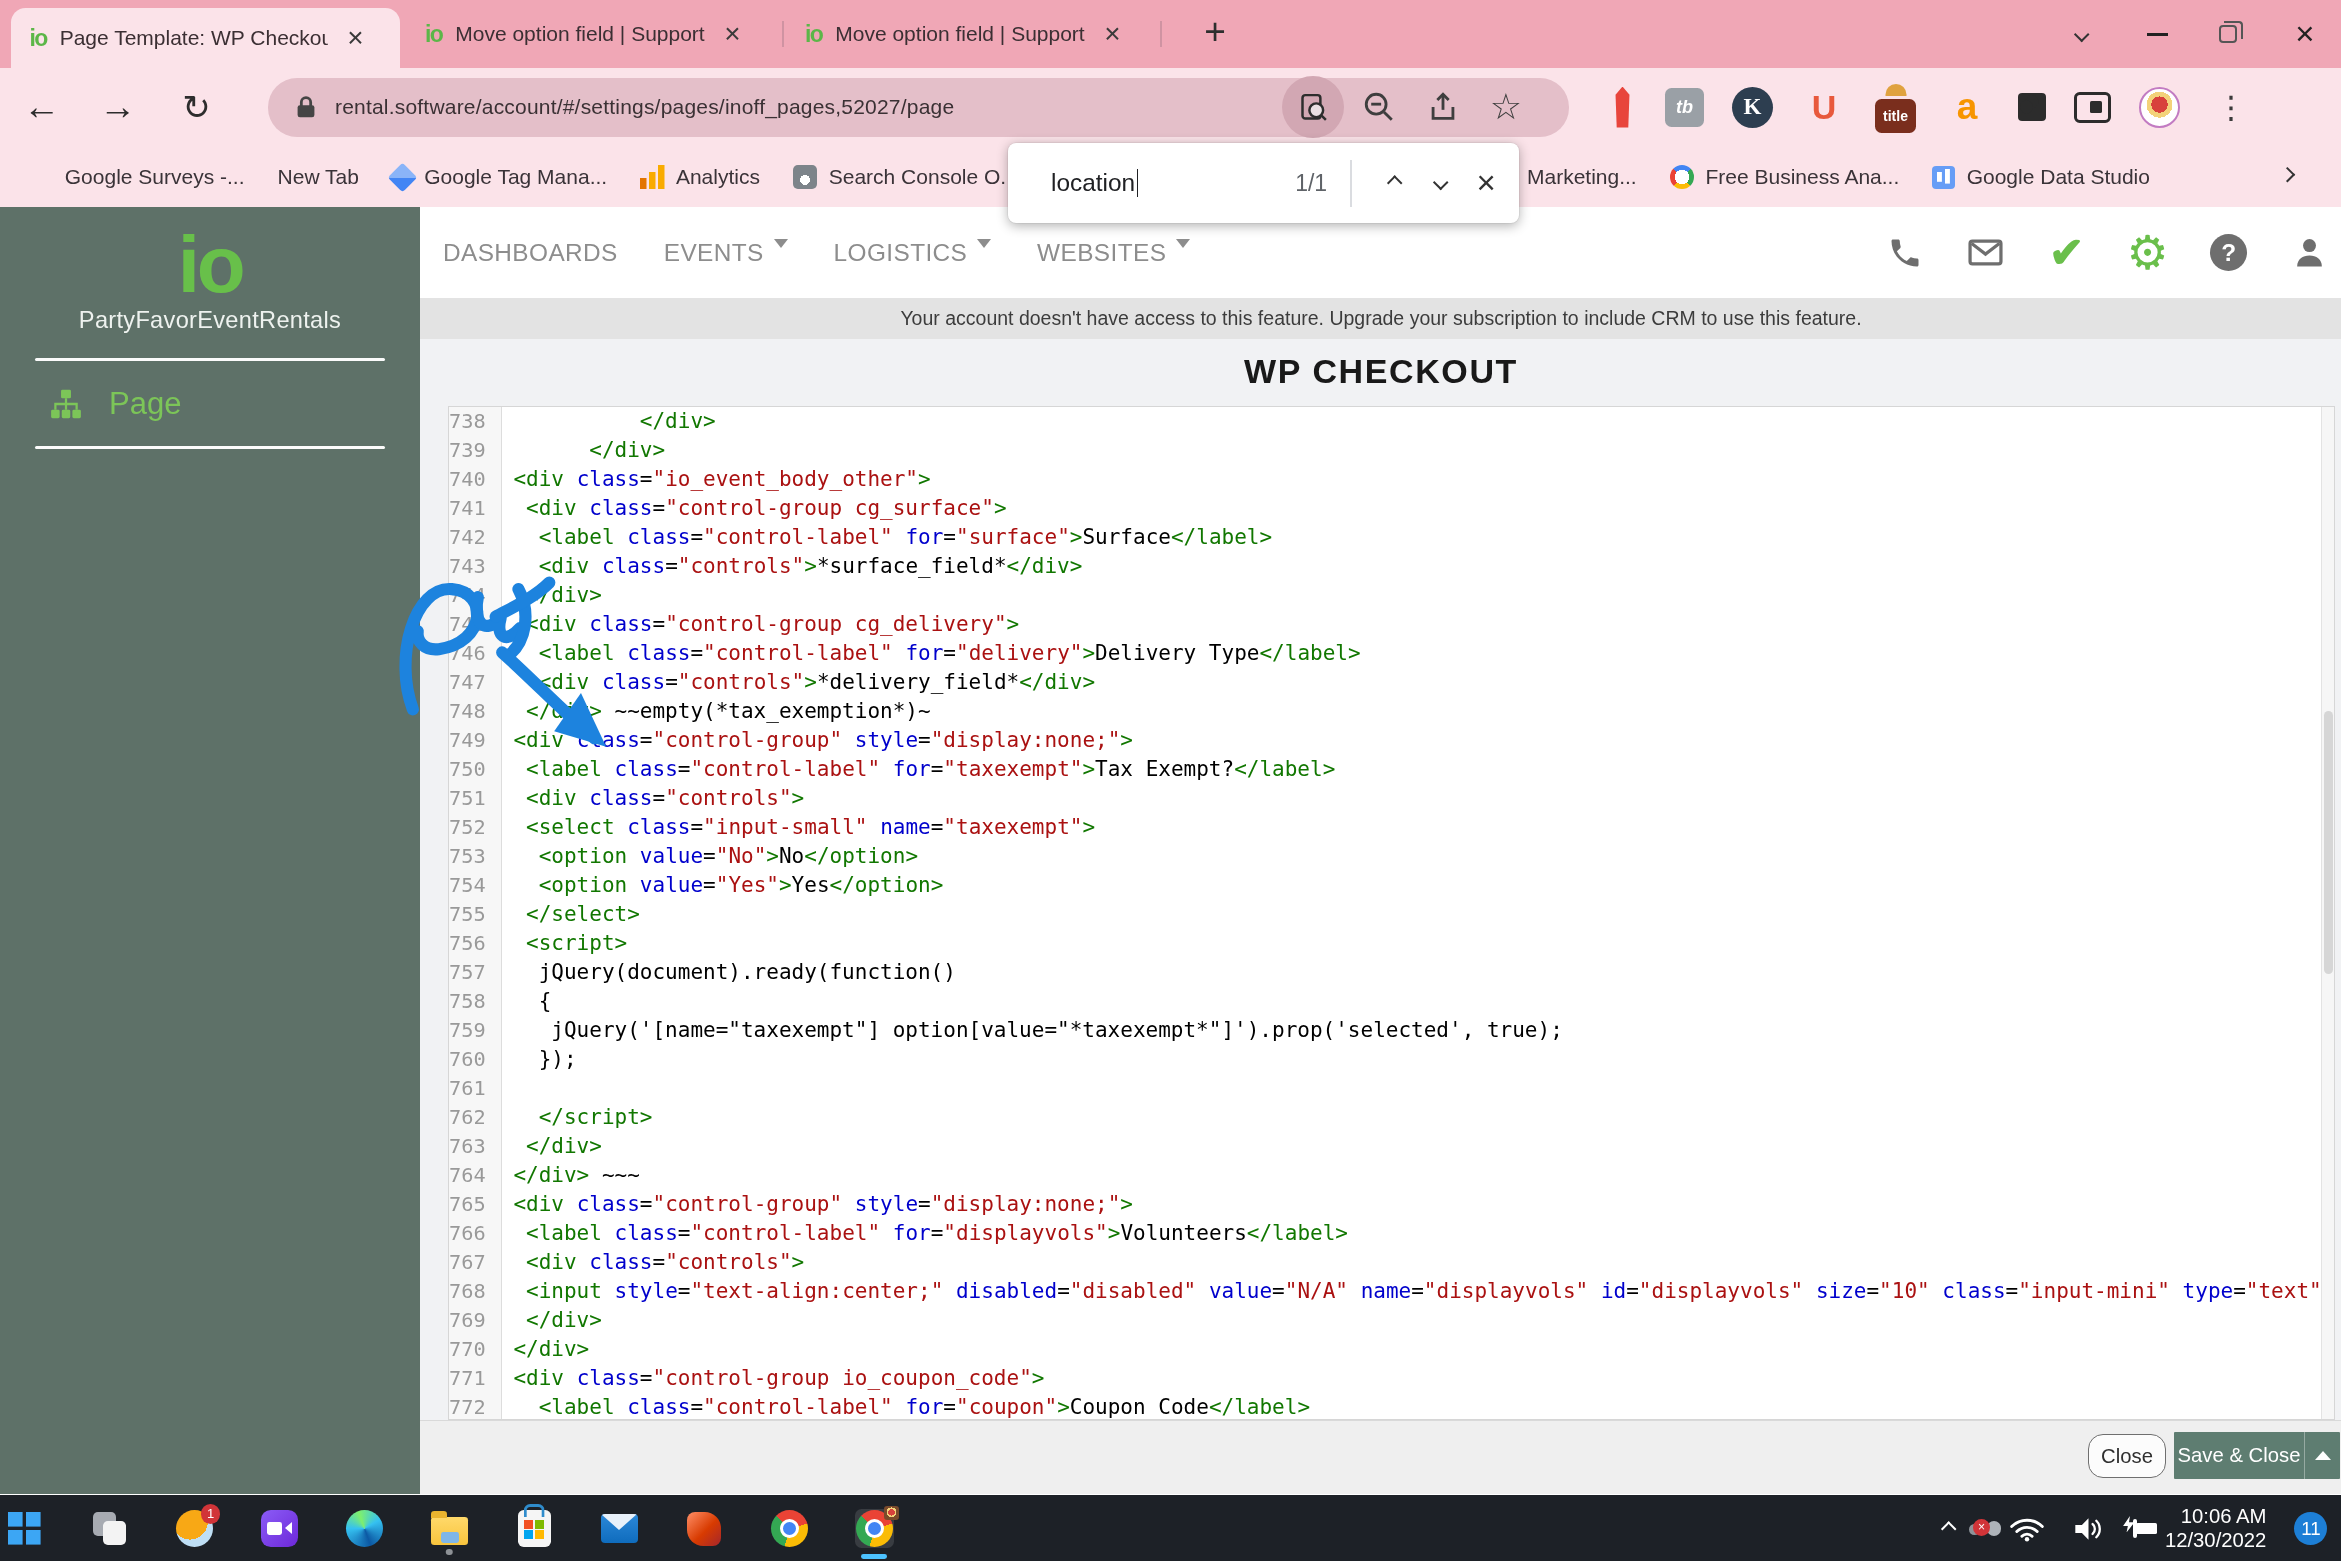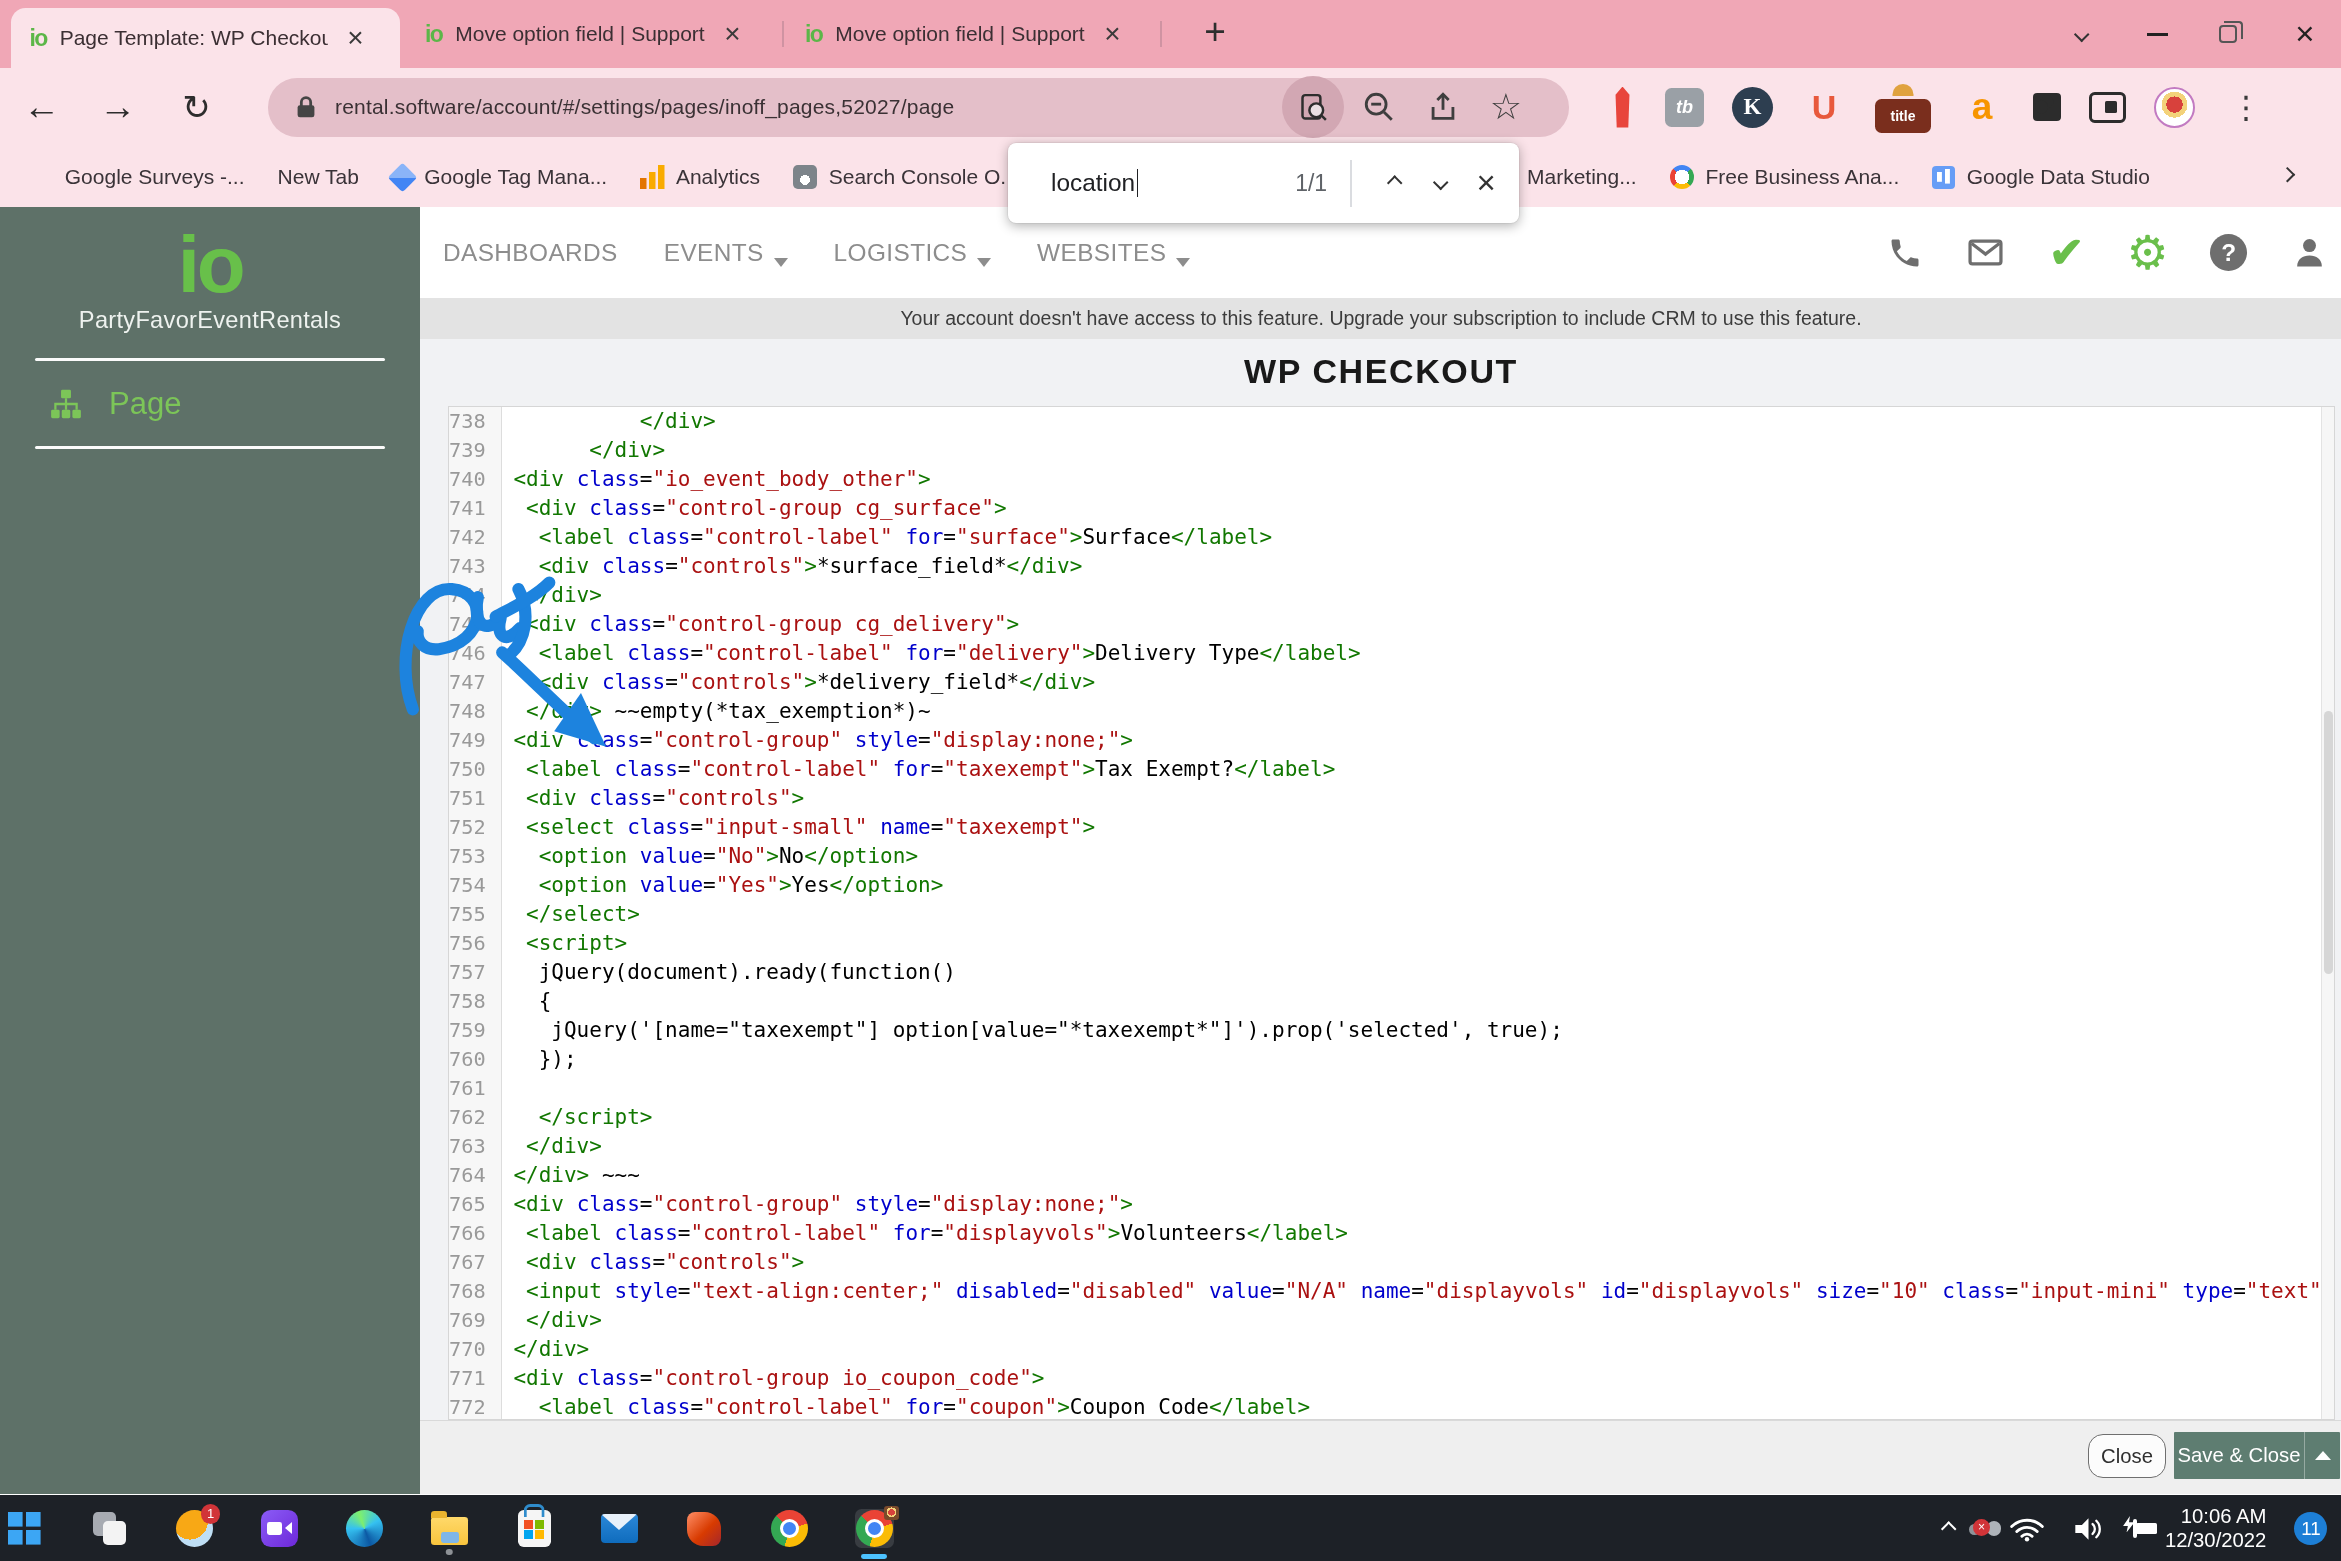--- a/index.html
+++ b/index.html
@@ -32,21 +32,21 @@
   .boxbtn { position:absolute; top:8.1px; width:62px; height:62px; border-radius:50%; display:flex; align-items:center; justify-content:center; }
   .boxbtn.pressed { background:#d2a7b3; }
 
   
   .extrow { position:absolute; left:1608px; top:0; height:78px; display:flex; align-items:center; gap:28px; }
   .ext { width:46px; height:46px; display:flex; align-items:center; justify-content:center; position:relative; font-weight:bold; }
   .ext-lighthouse { background:#e8453c; clip-path:polygon(50% 0,74% 20%,70% 100%,30% 100%,26% 20%); width:29px; height:41px; }
   .ext-tagassistant { background:#9aa0a6; border-radius:6.5px; width:39px; height:39px; color:#fff; font-style:italic; font-size:18px; }
   .ext-keywords { background:#2d3e50; border-radius:50%; width:41px; height:41px; color:#fff; font-family:"Liberation Serif", serif; font-size:23px; }
   .ext-ubersuggest { color:#e8593c; font-size:34px; }
-  .ext-title { background:#7a2e1d; border-radius:6.5px; width:56px; height:34px; color:#fff; font-size:14px; align-self:flex-end; margin-bottom:13px; }
+  .ext-title { background:#7a2e1d; border-radius:6.5px; width:41px; height:34px; color:#fff; font-size:14px; align-self:flex-end; margin-bottom:13px; }
   .ext-title::before { content:''; position:absolute; top:-14.6px; left:50%; transform:translateX(-50%); width:21px; height:11.4px; background:#e0a23f; border-radius:10.6px 10.6px 0 0; }
   .ext-amazon { color:#f79500; font-size:37px; }
   .ext-extensions-puzzle { width:28px; height:28px; background:#2c2c2c; border-radius:4.1px; }
   .ext-extensions-puzzle::before { content:''; position:absolute; top:1.6px; left:50%; transform:translateX(-50%); width:13px; height:13px; border-radius:50%; background:#2c2c2c; }
   .ext-extensions-puzzle::after { content:''; position:absolute; left:2.4px; top:50%; transform:translateY(-50%); width:13px; height:13px; border-radius:50%; background:#2c2c2c; }
   .ext-side-panel { width:37px; height:31px; border:3.3px solid #2c2c2c; border-radius:5.7px; }
   .ext-side-panel::before { content:''; position:absolute; right:6.5px; top:6.5px; bottom:6.5px; width:11.4px; background:#2c2c2c; border-radius:1.6px; }
   .ext-partyfavor { width:41px; height:41px; border-radius:50%; border:2.4px solid #c27bc2;
      background: radial-gradient(circle at 50% 42%, #d8413c 0 8.1px, #f3d27a 8.1px 13px, #fff 13px); }
   .ext-menu-dots { color:#3a3a3a; font-size:31px; font-weight:normal; }
@@ -81,21 +81,21 @@
   
   .sidebar { position:absolute; left:0; top:207px; width:420px; height:1287px; background:#5e7168; }
   .logo { text-align:center; margin-top:18px; font-weight:800; font-size:80px; color:#68c04a; line-height:1; letter-spacing:-3.3px; }
   .brand { color:#eef2ef; font-size:23.6px; text-align:center; margin-top:1.6px; letter-spacing:0.3px; }
   .sep { margin:24.4px auto 0; width:350px; height:3.3px; background:#fbfbfb; border-radius:1.6px; }
   .page-item { margin:24.4px 0 0 49px; display:flex; align-items:center; gap:26px; color:#7cc558; font-size:31px;text-align:center; }
 
   
   .main { position:absolute; left:420px; top:207px; width:1922px; height:1287px; background:#f1f2f4; }
   .topnav { position:relative; height:91px; background:#fff; display:flex; align-items:center; padding-left:23px; gap:46px; }
-  .nav-item { font-size:24.4px; color:#8d8d8d; letter-spacing:0.4px; display:flex; align-items:flex-end; gap:9.8px; }
+  .nav-item { font-size:24.4px; color:#8d8d8d; letter-spacing:0.4px; display:flex; align-items:flex-start; gap:9.8px; }
   .caret-down { width:0; height:0; border-left:7.3px solid transparent; border-right:7.3px solid transparent; border-top:9px solid #8d8d8d; }
   .nav-icons { position:absolute; right:11.4px; top:0; height:91px; display:flex; align-items:center; gap:39px; }
   .nicon { display:flex; align-items:center; justify-content:center; width:42px; height:49px; }
   .green { color:#6abf4b; }
   .help-circle { width:37px; height:37px; border-radius:50%; background:#6e6e6e; color:#fff; font-weight:bold; font-size:24.4px; display:flex; align-items:center; justify-content:center; }
 
   .banner { height:41px; background:#e3e3e3; display:flex; align-items:center; justify-content:center; font-size:19.5px; color:#3c3c3c; }
   .page-title { text-align:center; margin-top:13px; font-size:34px; font-weight:bold; color:#191919; letter-spacing:1.6px; }
 
   

